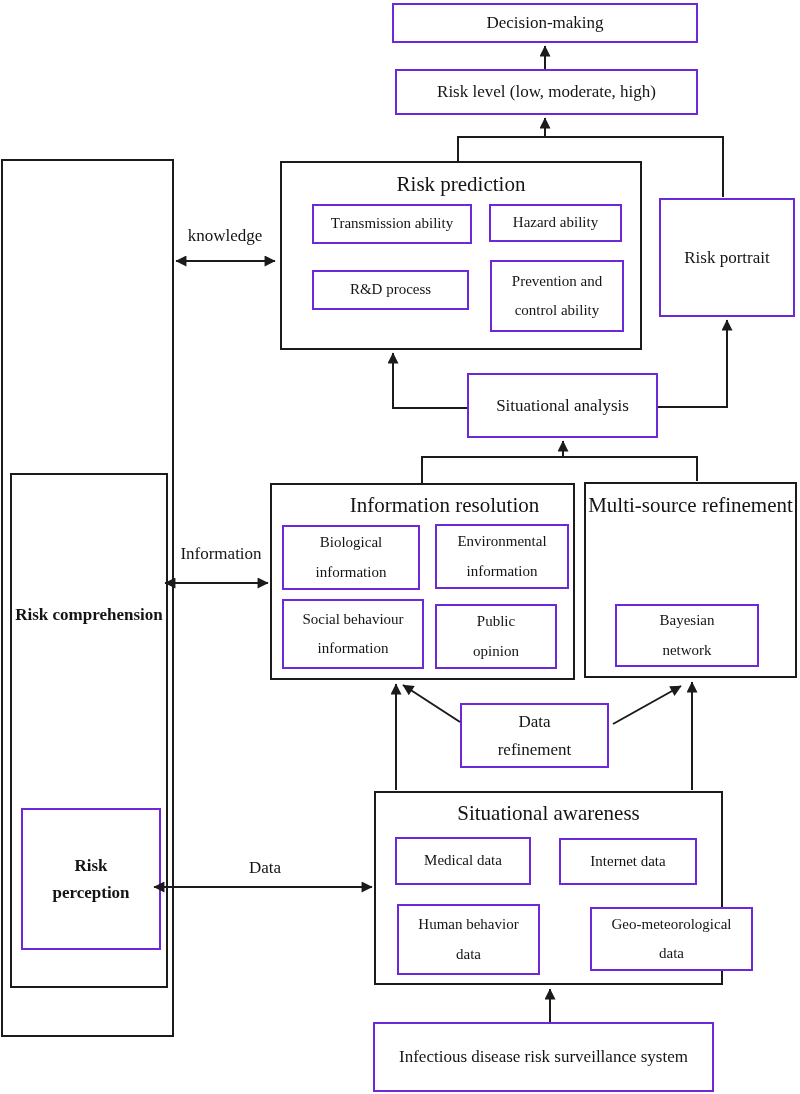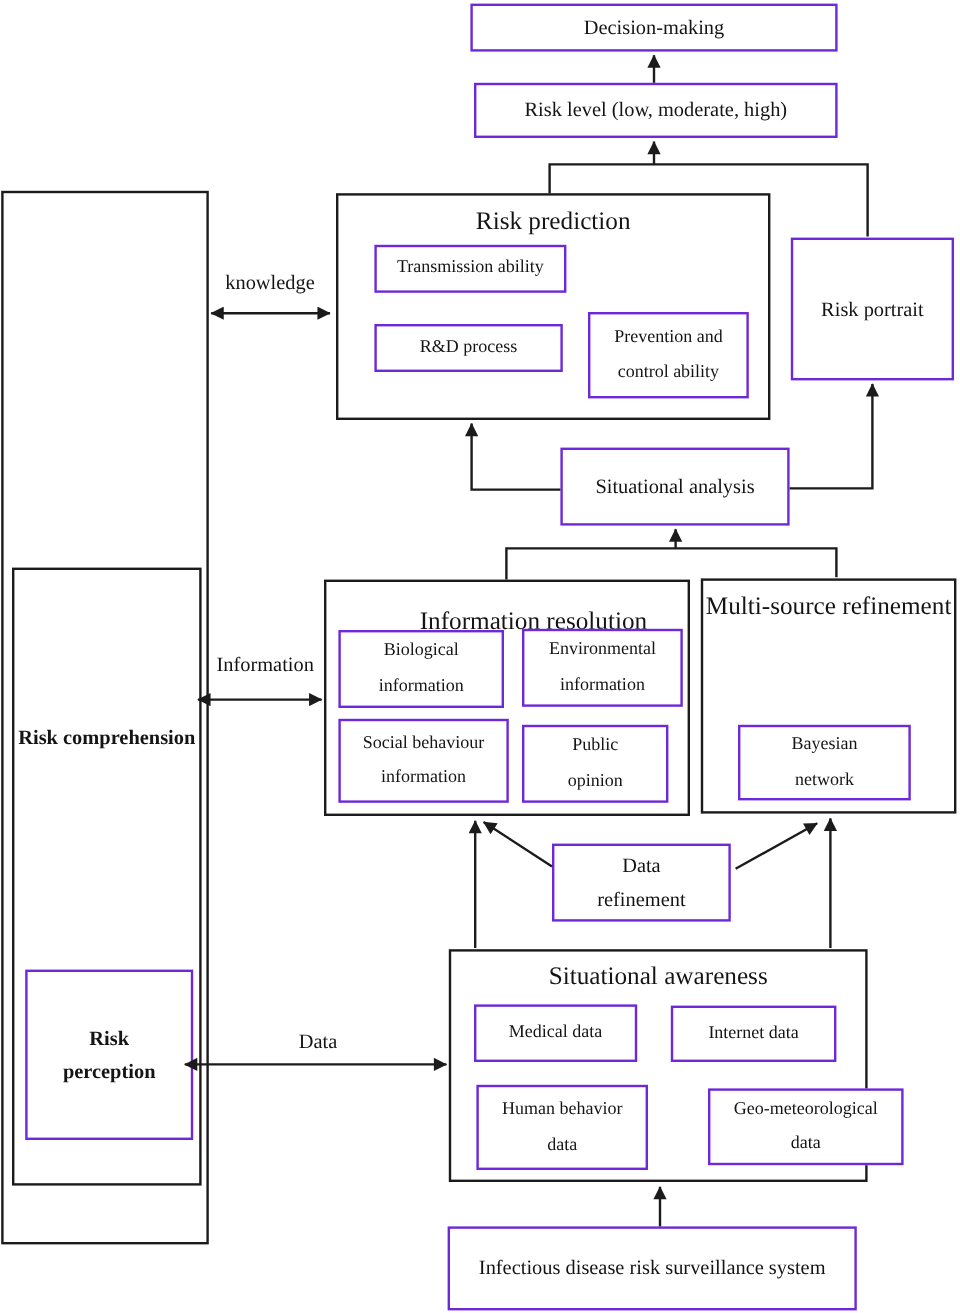--- a/index.html
+++ b/index.html
@@ -47,38 +47,41 @@
 
   <div class="b lg" style="left:395px;top:69px;width:303px;height:46px;">
     <span class="wrap">Risk level (low, moderate, high)</span>
   </div>
 
   <div class="group" style="left:280px;top:161px;width:362px;height:189px;">
     <div class="gtitle" style="top:9px;">Risk prediction</div>
     <div class="b" style="left:30px;top:41px;width:160px;height:40px;">
       <span class="wrap">Transmission ability</span>
     </div>
+    <div class="b" style="left:207px;top:41px;width:133px;height:38px;">
+      <span class="wrap">Hazard ability</span>
+    </div>
     <div class="b" style="left:30px;top:107px;width:157px;height:40px;">
       <span class="wrap">R&amp;D process</span>
     </div>
     <div class="b" style="left:208px;top:97px;width:134px;height:72px;">
       <span class="wrap" style="width:120px;">Prevention and control ability</span>
     </div>
   </div>
 
   <div class="b lg" style="left:659px;top:198px;width:136px;height:119px;">
     <span class="wrap">Risk portrait</span>
   </div>
 
   <div class="b lg" style="left:467px;top:373px;width:191px;height:65px;">
     <span class="wrap">Situational analysis</span>
   </div>
 
   <div class="group" style="left:270px;top:483px;width:305px;height:197px;">
-    <div class="gtitle" style="top:20px;padding-left:44px;">Information resolution</div>
+    <div class="gtitle" style="top:8px;padding-left:44px;">Information resolution</div>
     <div class="b" style="left:10px;top:40px;width:138px;height:65px;">
       <span class="wrap" style="width:100px;">Biological information</span>
     </div>
     <div class="b" style="left:163px;top:39px;width:134px;height:65px;">
       <span class="wrap" style="width:110px;">Environmental information</span>
     </div>
     <div class="b" style="left:10px;top:114px;width:142px;height:70px;">
       <span class="wrap" style="width:120px;">Social behaviour information</span>
     </div>
     <div class="b" style="left:163px;top:119px;width:122px;height:65px;">

